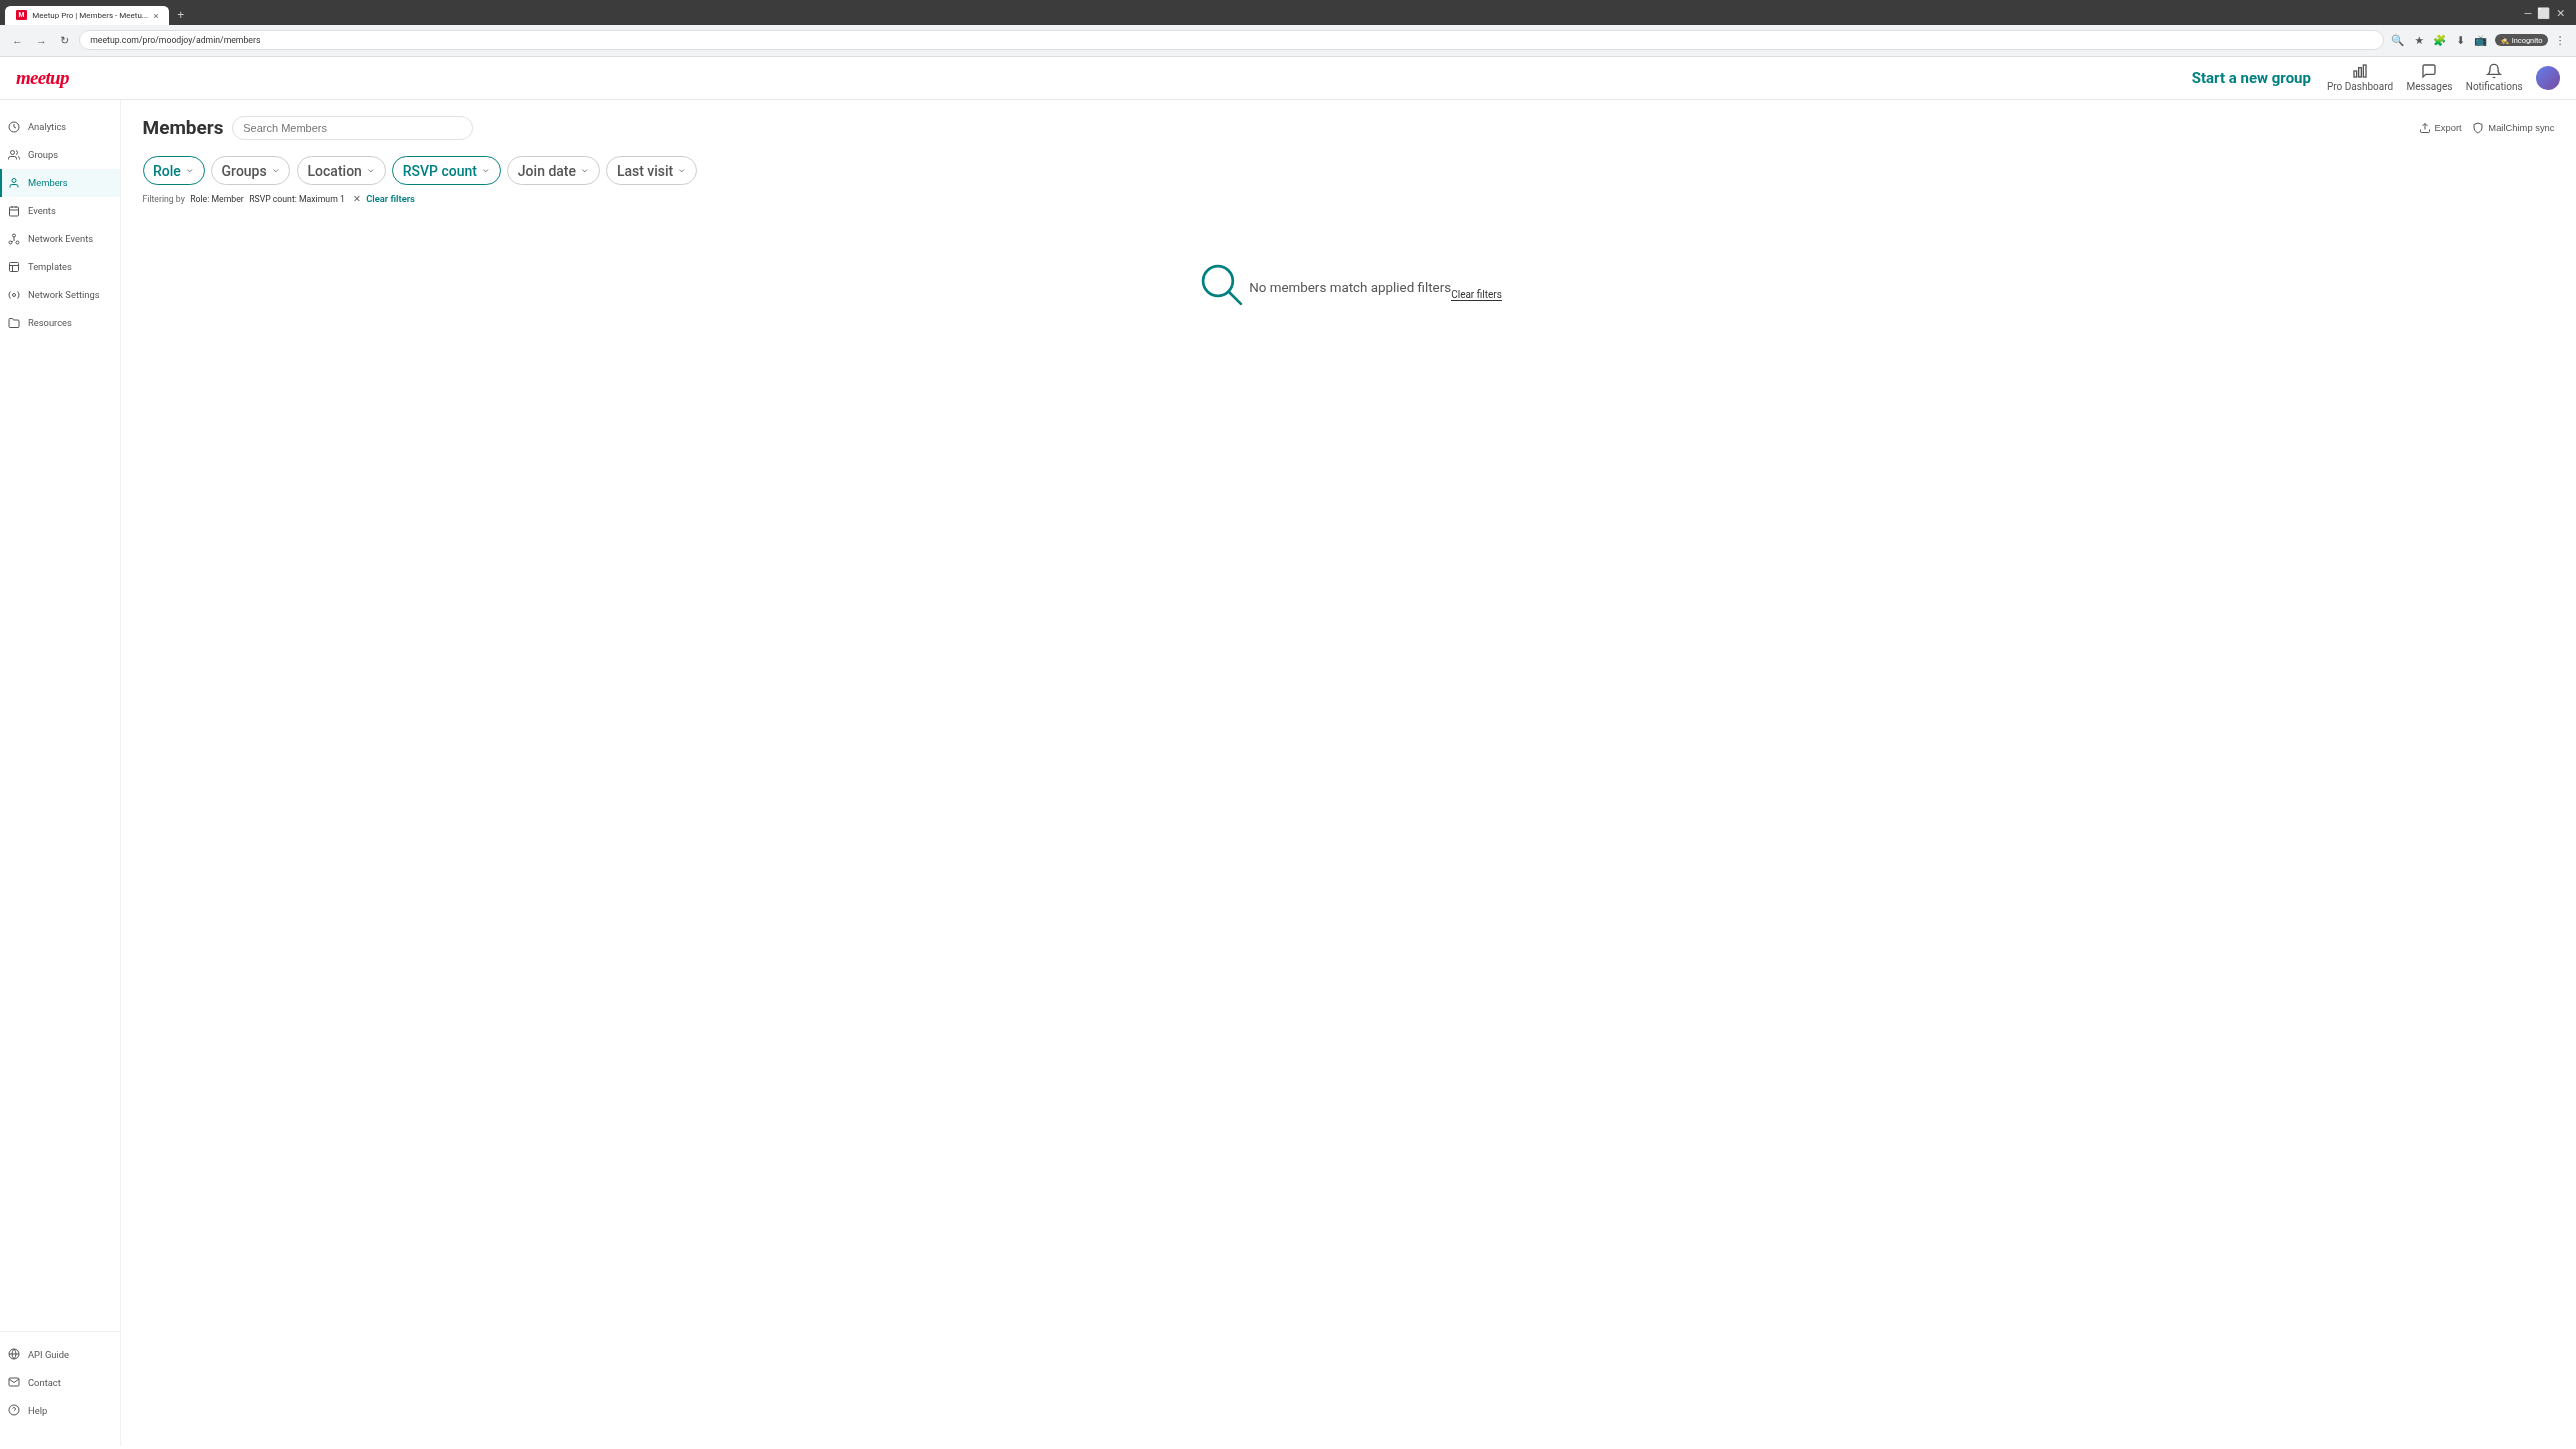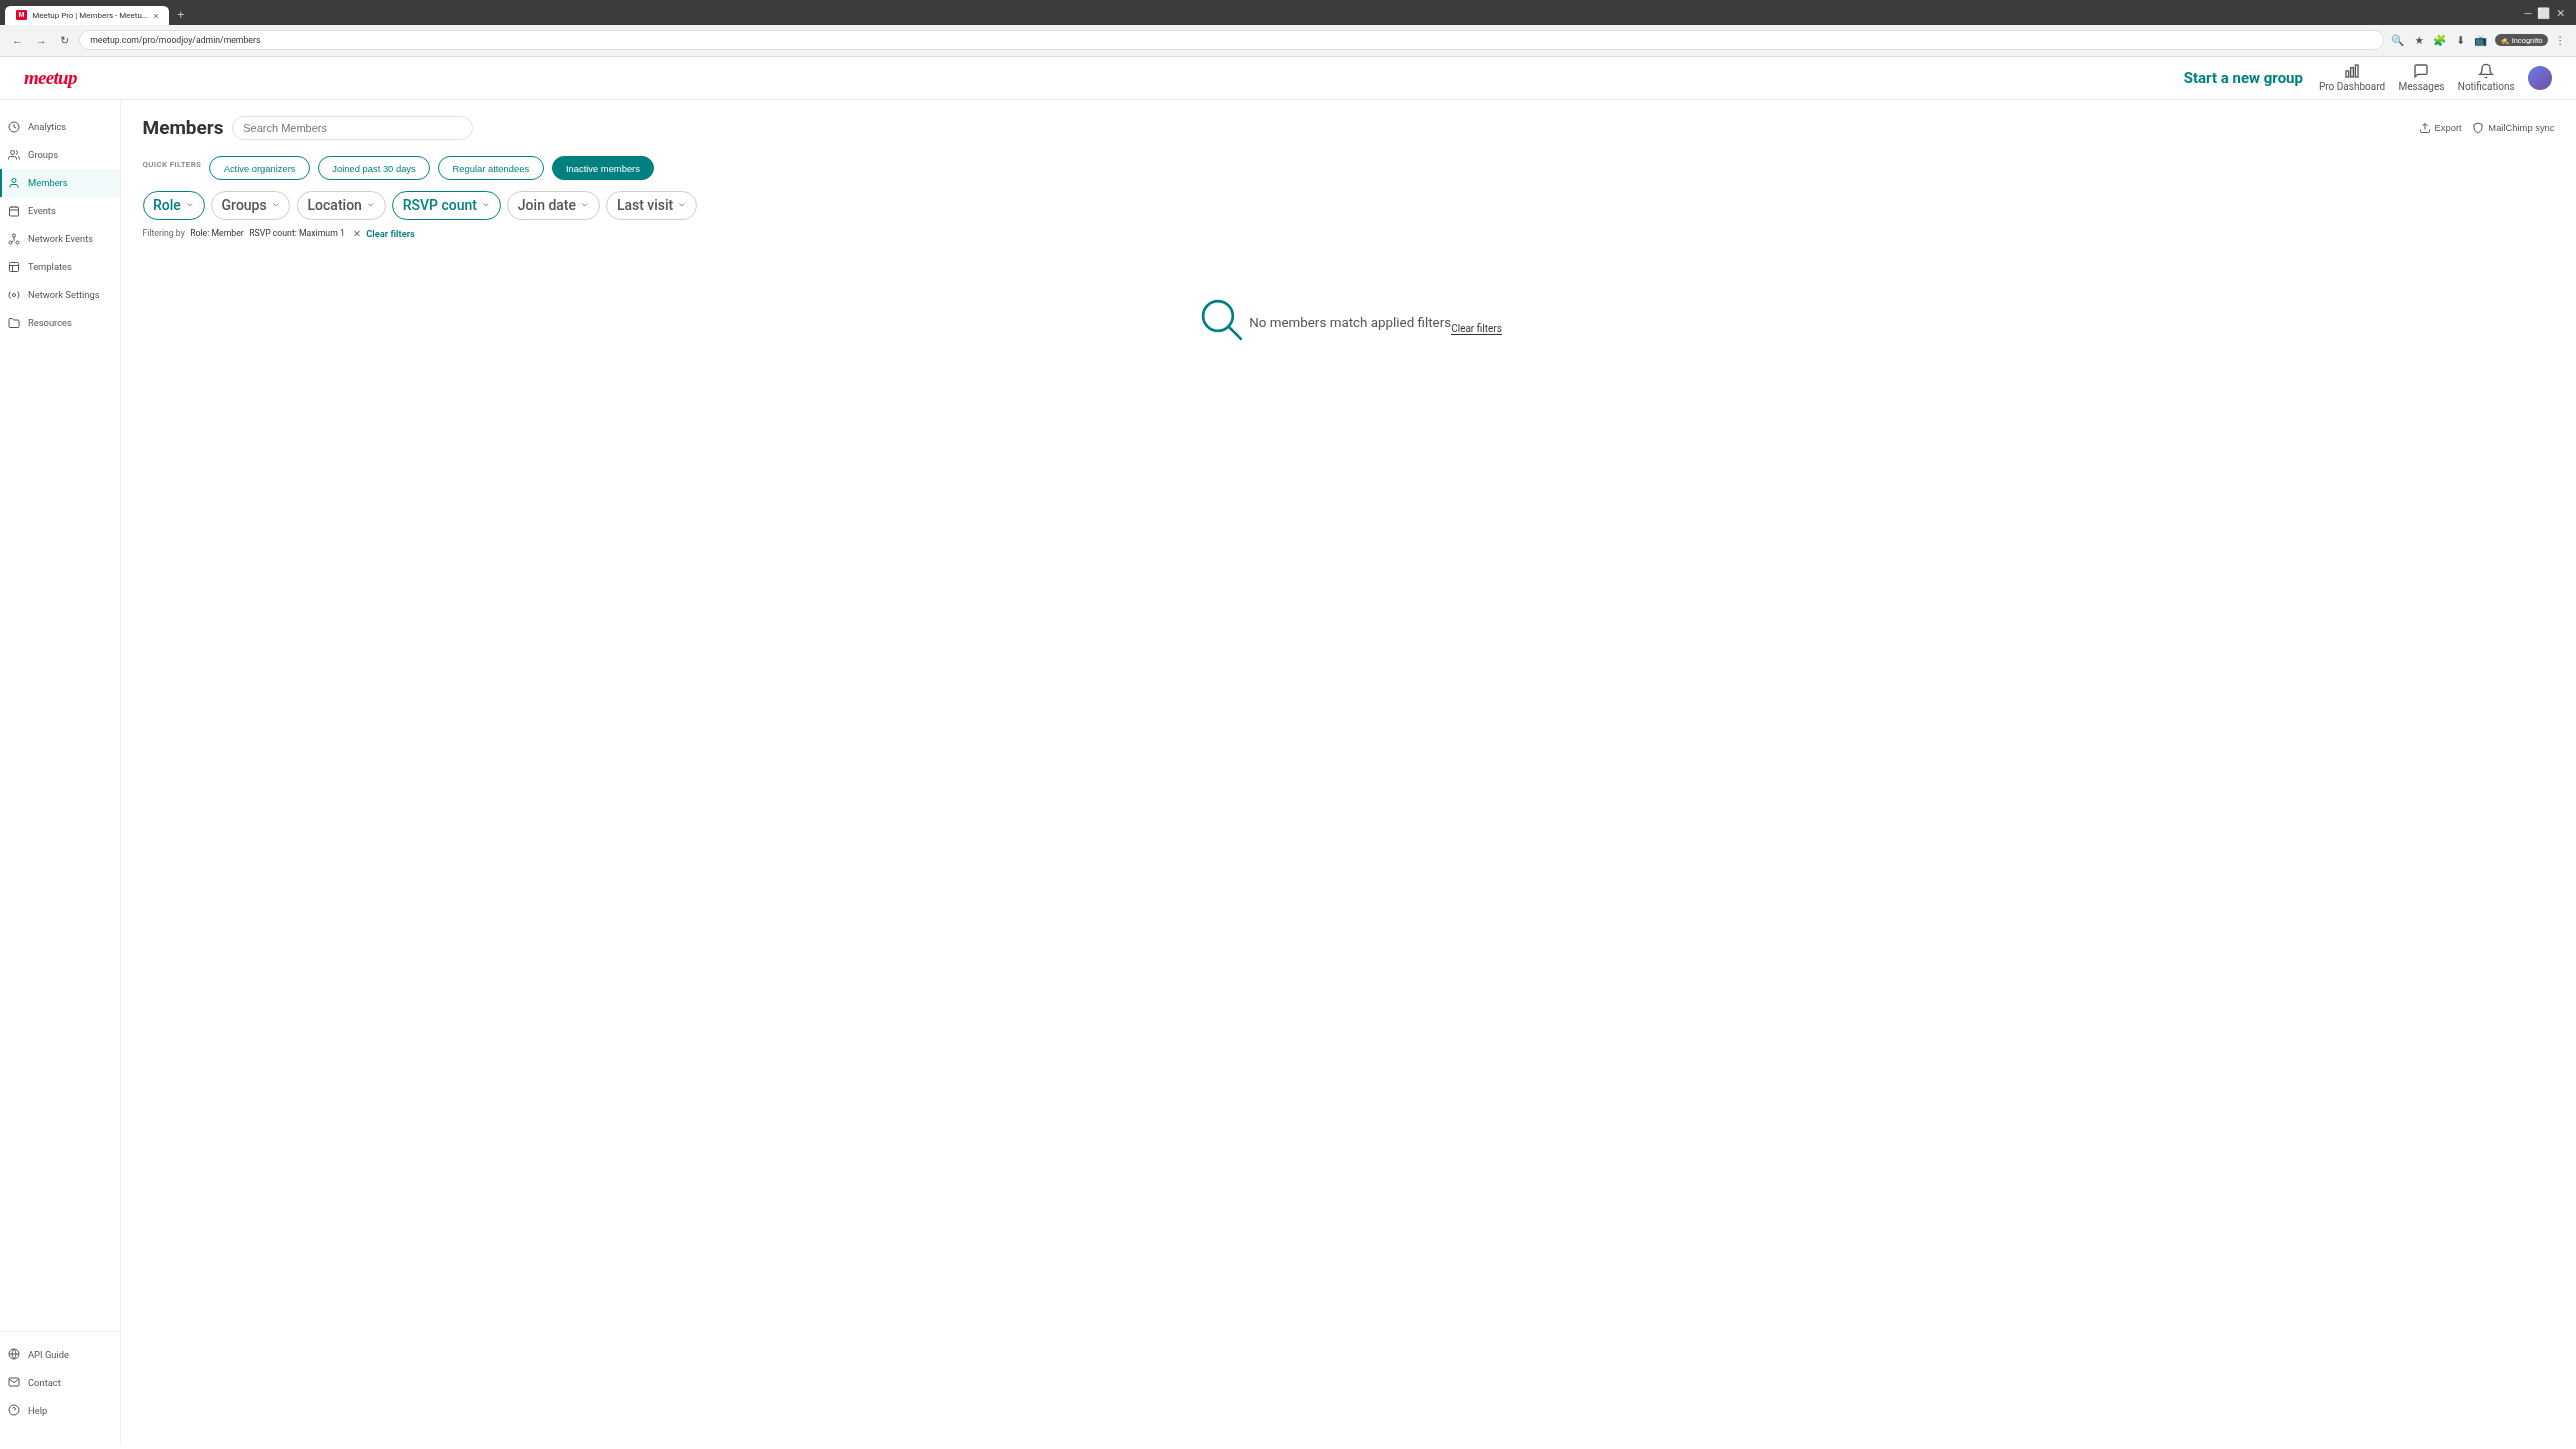--- a/index.html
+++ b/index.html
@@ -21,21 +21,21 @@
     .browser-address-bar { flex: 1; background: #fff; border: 0.7px solid #ddd; border-radius: 13.4px; padding: 4px 10.7px; font-size: 8.7px; color: #333; display: flex; align-items: center; }
     .browser-address-text { flex: 1; }
     .browser-toolbar-icons { display: flex; gap: 4px; align-items: center; }
     .browser-toolbar-icon { color: #555; font-size: 10.7px; cursor: pointer; padding: 2.7px; }
     .incognito-badge { background: #555; color: #fff; font-size: 7.4px; padding: 1.3px 5.4px; border-radius: 6.7px; display: flex; align-items: center; gap: 2.7px; }
 
     
     .app { display: flex; flex-direction: column; height: calc(100vh - 60px); }
 
     
-    .top-nav { background: #fff; border-bottom: 0.7px solid #e8e8e8; padding: 0 24px; display: flex; align-items: center; height: 43px; }
+    .top-nav { background: #fff; border-bottom: 0.7px solid #e8e8e8; padding: 0 16px; display: flex; align-items: center; height: 43px; }
     .logo { color: #e8002d; font-size: 19px; font-weight: bold; font-family: Georgia, serif; letter-spacing: -0.7px; margin-right: auto; }
     .logo-m { font-style: italic; }
     .nav-center { display: flex; align-items: center; gap: 21.5px; margin-right: 16px; }
     .nav-link { color: #008080; font-size: 15px; font-weight: 700; text-decoration: none; cursor: pointer; }
     .nav-icons { display: flex; align-items: center; gap: 13.4px; }
     .nav-icon-item { display: flex; flex-direction: column; align-items: center; gap: 1.3px; cursor: pointer; color: #555; text-decoration: none; }
     .nav-icon-item svg { width: 16px; height: 16px; }
     .nav-icon-label { font-size: 10px; color: #555; text-align: center; }
     .avatar { width: 24px; height: 24px; border-radius: 50%; background: linear-gradient(135deg, #667eea, #764ba2); overflow: hidden; cursor: pointer; }
 
@@ -285,29 +285,20 @@
           </button>
           <button class="action-btn">
             <svg viewBox="0 0 24 24" fill="none" stroke="currentColor" stroke-width="2">
               <path d="M12 22s8-4 8-10V5l-8-3-8 3v7c0 6 8 10 8 10z"></path>
             </svg>
             <span>MailChimp sync</span>
           </button>
         </div>
       </div>
 
-      <div class="quick-filters-section">
-        <div class="quick-filters-row">
-          <span class="quick-filters-label">QUICK FILTERS</span>
-          <button class="quick-filter-btn">Active organizers</button>
-          <button class="quick-filter-btn">Joined past 30 days</button>
-          <button class="quick-filter-btn">Regular attendees</button>
-          <button class="quick-filter-btn active">Inactive members</button>
-        </div>
-      </div>
 
       <div class="filter-row">
         <div class="filter-dropdown active-filter">
           <span>Role</span>
           <svg viewBox="0 0 24 24" fill="none" stroke="currentColor" stroke-width="2">
               <polyline points="6 9 12 15 18 9"></polyline>
             </svg>
         </div>
         <div class="filter-dropdown default-border">
           <span>Groups</span>

